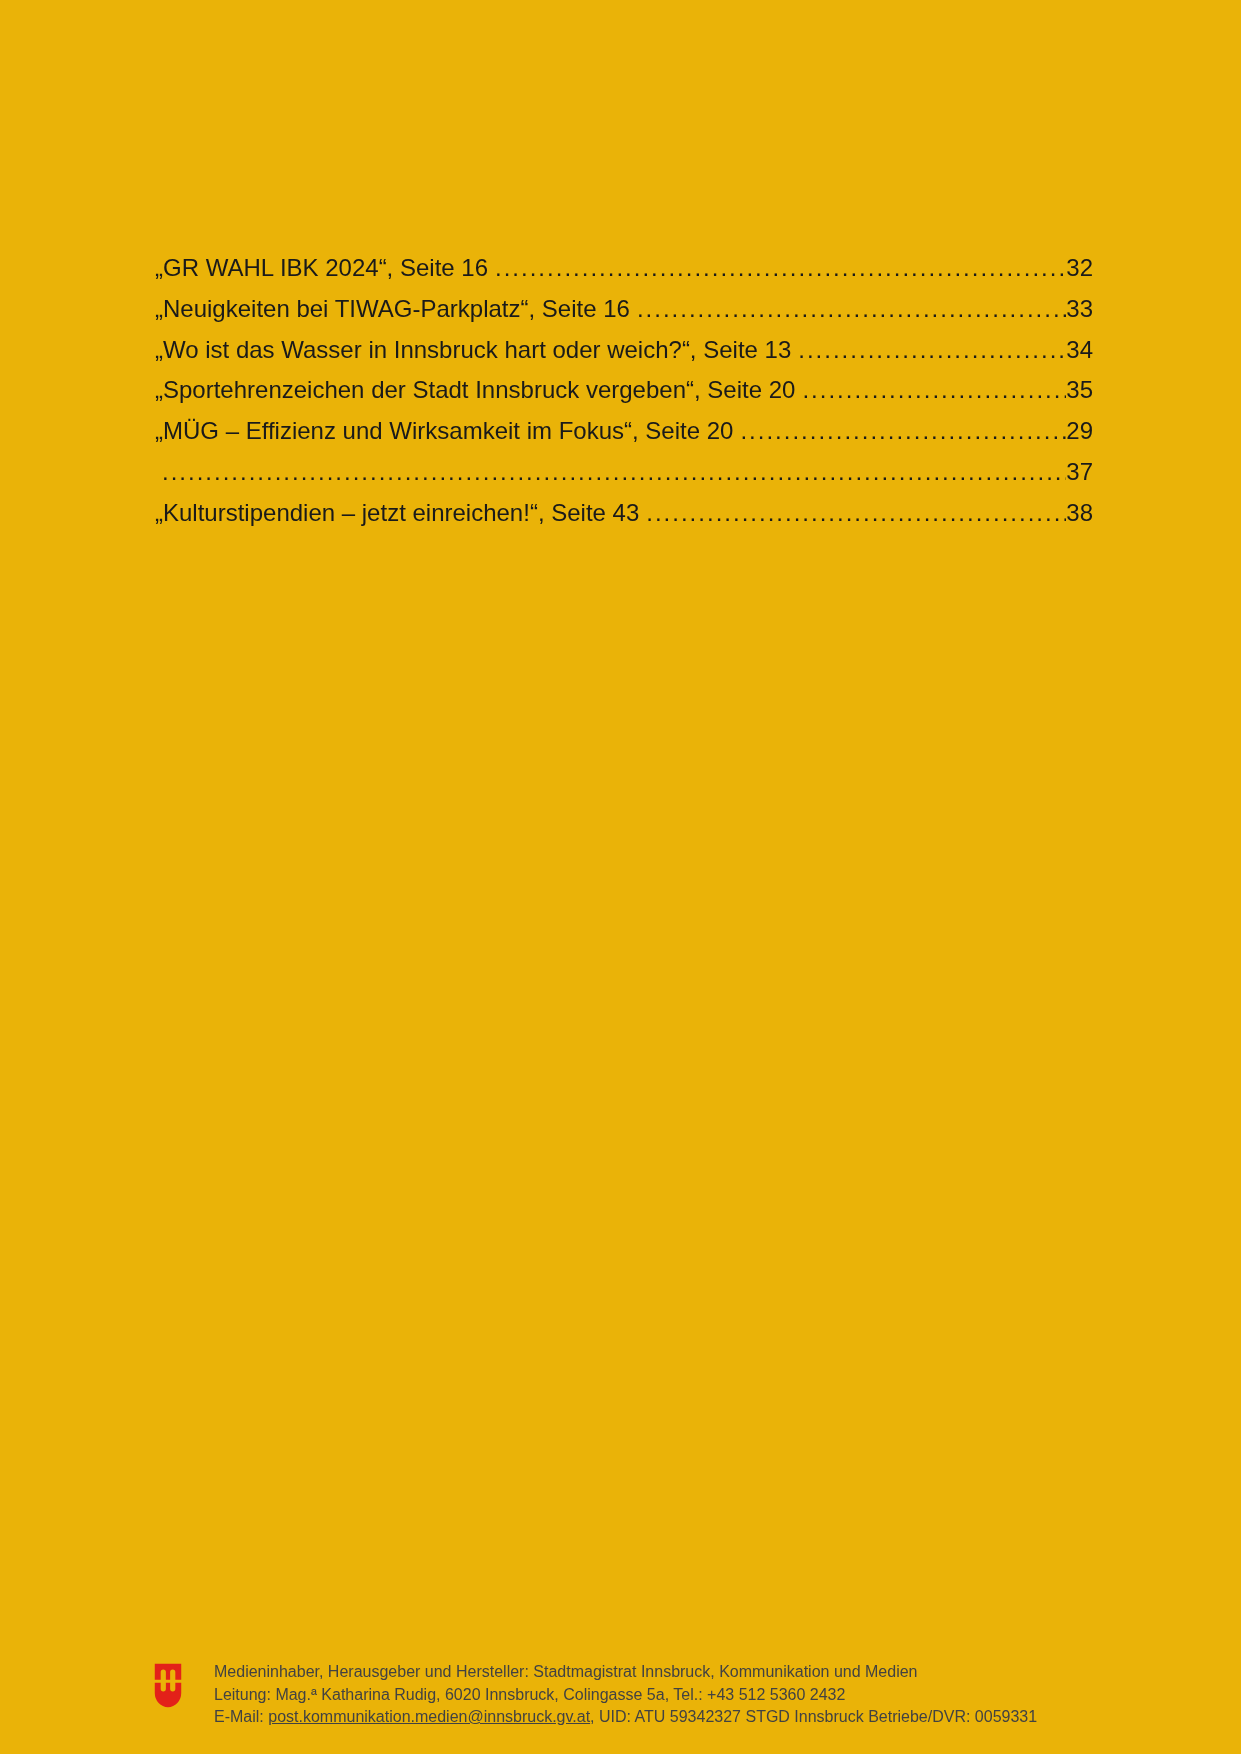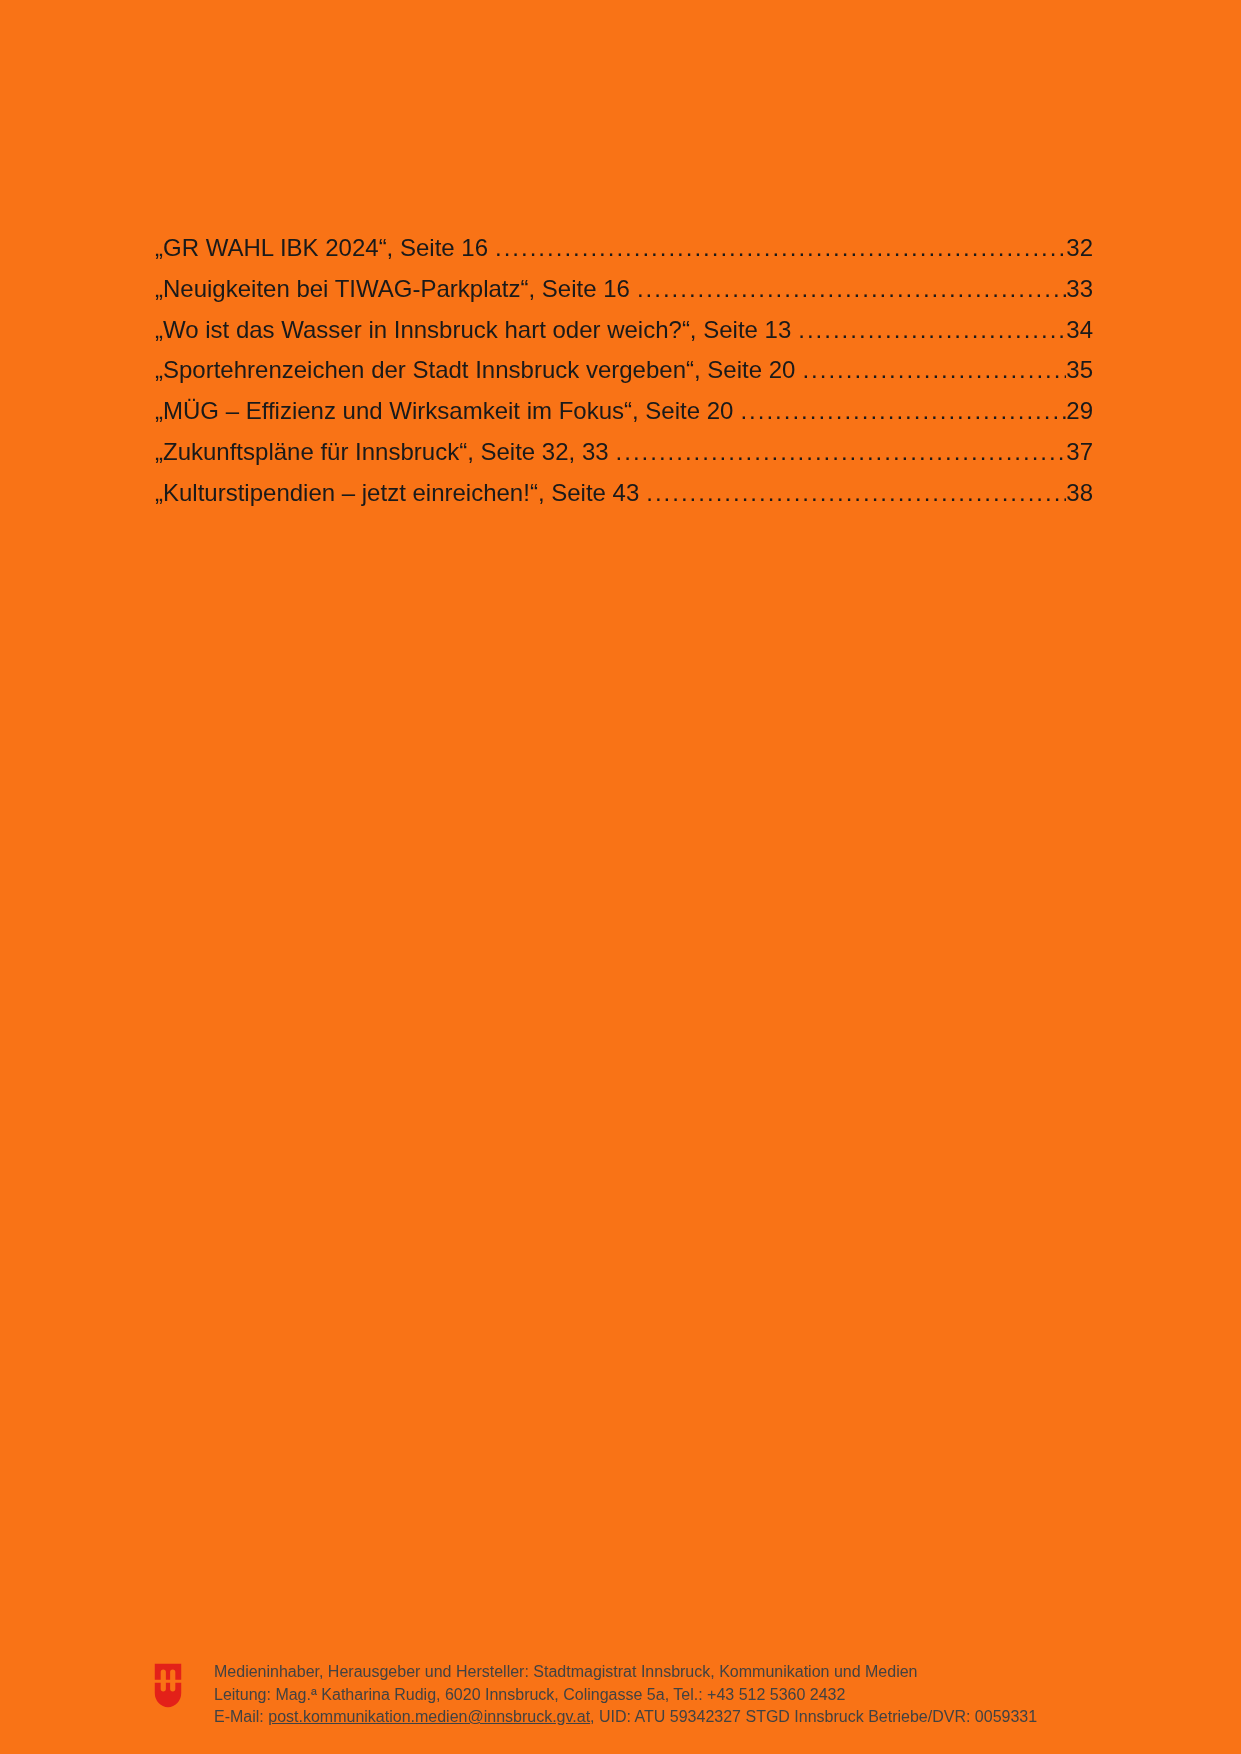--- a/index.html
+++ b/index.html
@@ -8,21 +8,21 @@
     width: 1241px;
     height: 1754px;
     position: relative;
     font-family: "Liberation Sans", "DejaVu Sans", sans-serif;
     color: #1a1a1a;
     overflow: hidden;
   }
   .page {
     position: absolute;
     inset: 0;
-    background: #f97316;
+    background: #eab308;
   }
 
   
   .toc {
     position: absolute;
     top: 228px;
     left: 155px;
     width: 938px;
   }
   .toc-row {
@@ -48,20 +48,21 @@
   .toc-leader::after {
     content: "..................................................................................................................................................................";
     letter-spacing: 2px;
     font-size: 24px;
     color: #1a1a1a;
   }
   .toc-page {
     flex: 0 0 auto;
     white-space: nowrap;
     text-align: right;
+    margin-top: 20px;
   }
 
   
   .footer {
     position: absolute;
     left: 151px;
     top: 1661px;
     display: flex;
     align-items: flex-start;
     gap: 29px;
@@ -114,21 +115,20 @@
     <span class="toc-page">35</span>
   </div>
 
   <div class="toc-row">
     <span class="toc-label">„MÜG – Effizienz und Wirksamkeit im Fokus“, Seite 20</span>
     <span class="toc-leader"></span>
     <span class="toc-page">29</span>
   </div>
 
   <div class="toc-row">
-    <span class="toc-label">„Zukunftspläne für Innsbruck“, Seite 32, 33</span>
     <span class="toc-leader"></span>
     <span class="toc-page">37</span>
   </div>
 
   <div class="toc-row">
     <span class="toc-label">„Kulturstipendien – jetzt einreichen!“, Seite 43</span>
     <span class="toc-leader"></span>
     <span class="toc-page">38</span>
   </div>
 </div>

